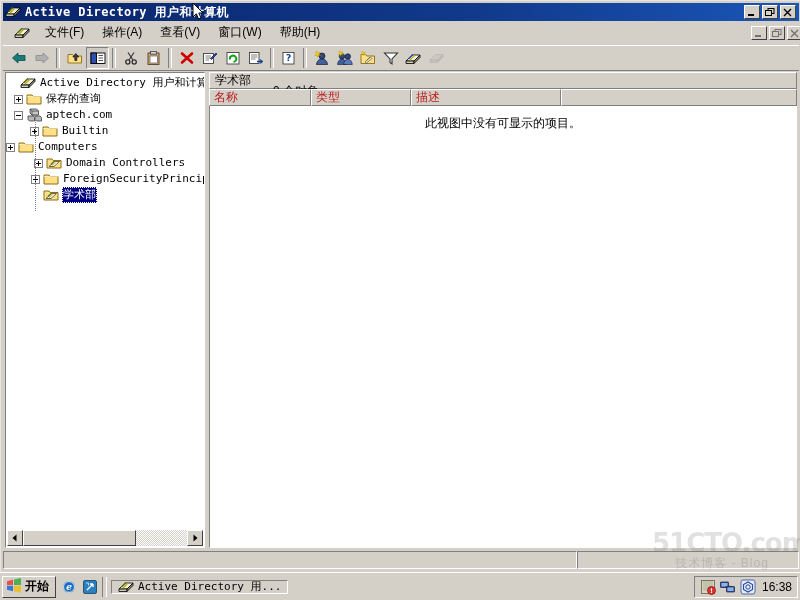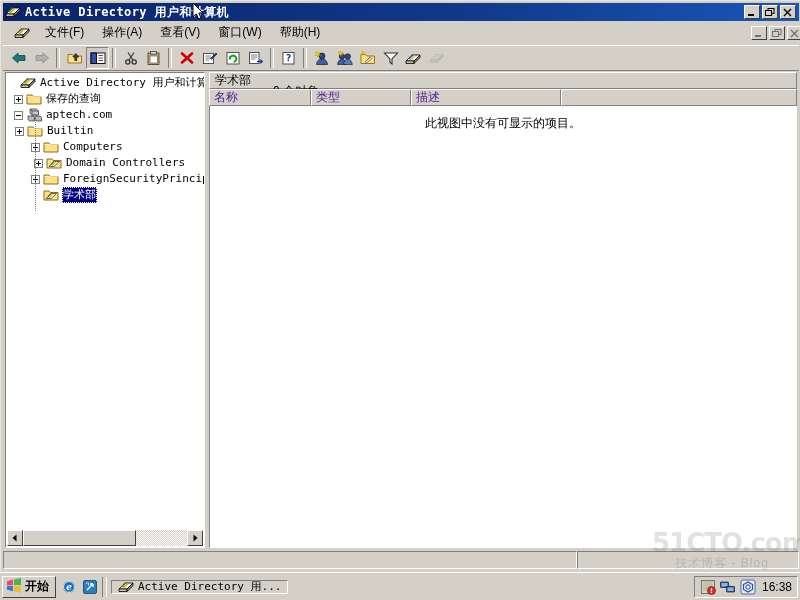--- a/index.html
+++ b/index.html
@@ -301,21 +301,21 @@
     height: 17px;
     background: #d4d0c8;
     border: 1px solid;
     border-color: #ffffff #808080 #808080 #ffffff;
     box-sizing: border-box;
     display: flex;
     align-items: center;
     padding-left: 4px;
     font-family: "Liberation Sans", sans-serif;
     font-size: 12px;
-    color: #4c1d95;
+    color: #b91c1c;
     white-space: nowrap;
     cursor: default;
     overflow: hidden;
   }
   .list-body {
     position: absolute;
     left: 0; top: 34px;
     width: 588px;
     height: 442px;
     background: #ffffff;
@@ -715,32 +715,32 @@
                 <path d="M6 8 L6 4 L4 2" fill="none" stroke="#404040" stroke-width="0.8"></path>
                 <path d="M6 4 L12.5 4" stroke="#404040" stroke-width="0.8"></path>
                 <path d="M2 9 L7 9 L8.5 10.5 L8.5 14 L3.5 14 L2 12.5 Z" fill="#b8b8b8" stroke="#404040" stroke-width="0.8"></path>
                 <path d="M9 9 L14 9 L15.5 10.5 L15.5 14 L10.5 14 L9 12.5 Z" fill="#b8b8b8" stroke="#404040" stroke-width="0.8"></path>
                 <path d="M8 8 L5.5 9 M8 8 L11.5 9" stroke="#404040" stroke-width="0.7"></path>
               </svg>
             </span>
             <span class="tlabel">aptech.com</span>
           </div>
 
-          <div class="tnode" style="padding-left:9px;">
+          <div class="tnode" style="padding-left:24px;">
             <span class="expander collapsed"></span>
             <span class="ticon">
               <svg width="16" height="16" viewBox="0 0 16 16">
                 <path d="M1 4 L6 4 L7.2 5.5 L15 5.5 L15 13 L1 13 Z" fill="#ffe089" stroke="#806000" stroke-width="0.9"></path>
                 <path d="M1 5.5 L15 5.5" stroke="#fff2c0" stroke-width="0.7"></path>
               </svg>
             </span>
             <span class="tlabel">Builtin</span>
           </div>
 
-          <div class="tnode" style="padding-left:25px;">
+          <div class="tnode" style="">
             <span class="expander collapsed"></span>
             <span class="ticon">
               <svg width="16" height="16" viewBox="0 0 16 16">
                 <path d="M1 4 L6 4 L7.2 5.5 L15 5.5 L15 13 L1 13 Z" fill="#ffe089" stroke="#806000" stroke-width="0.9"></path>
                 <path d="M1 5.5 L15 5.5" stroke="#fff2c0" stroke-width="0.7"></path>
               </svg>
             </span>
             <span class="tlabel">Computers</span>
           </div>
 

